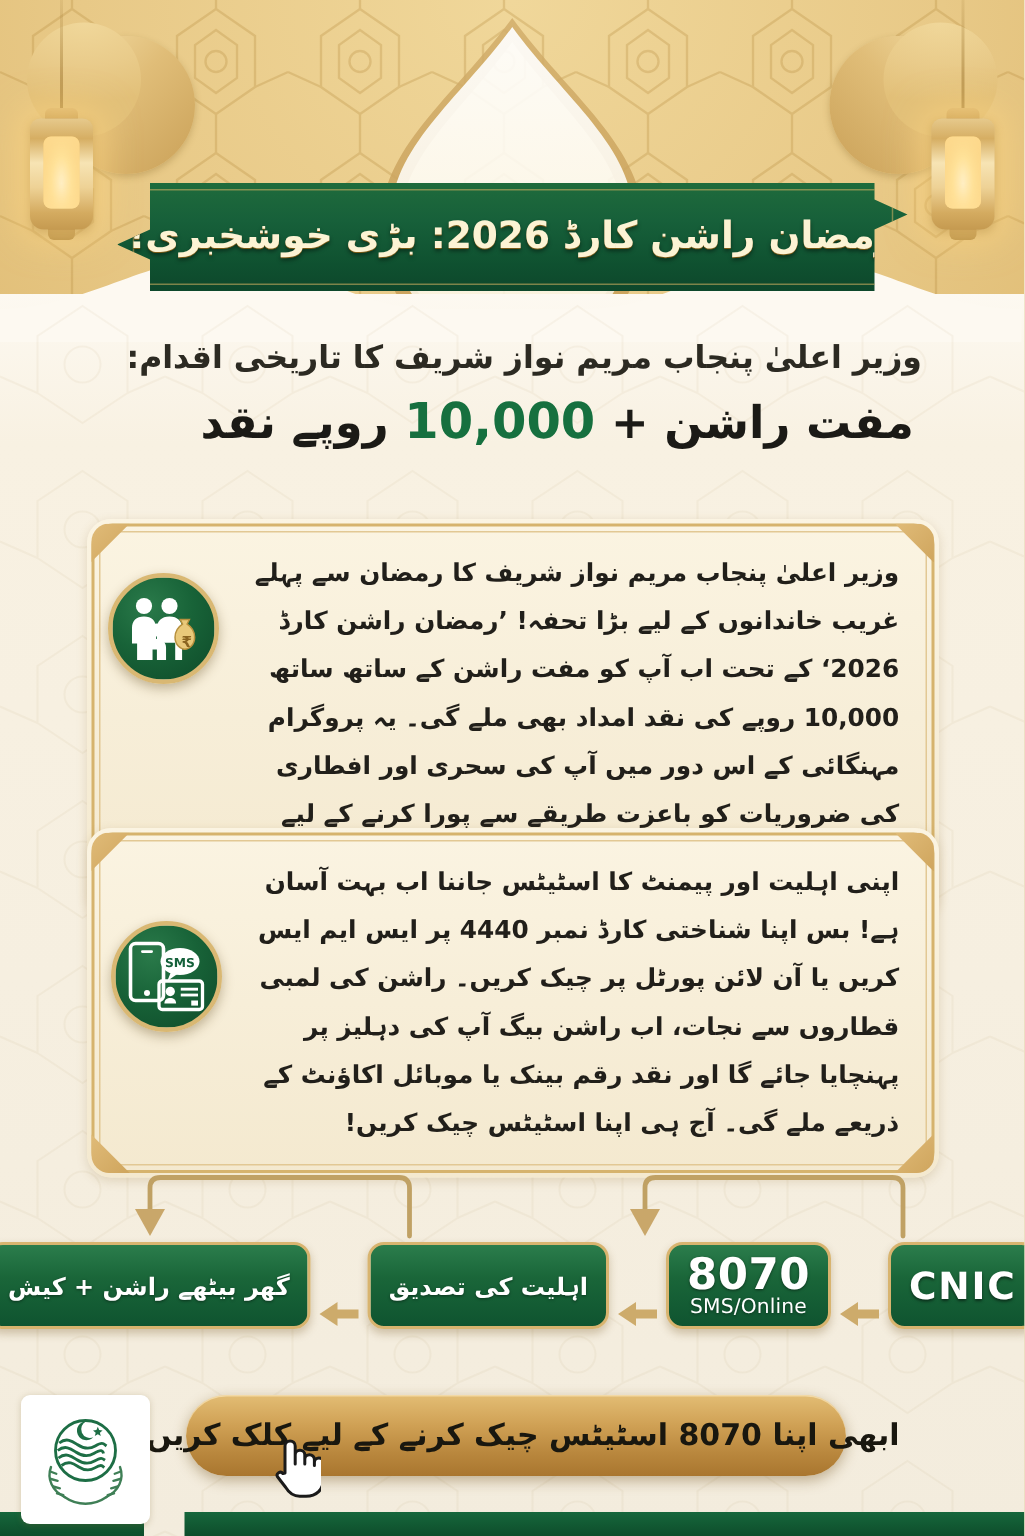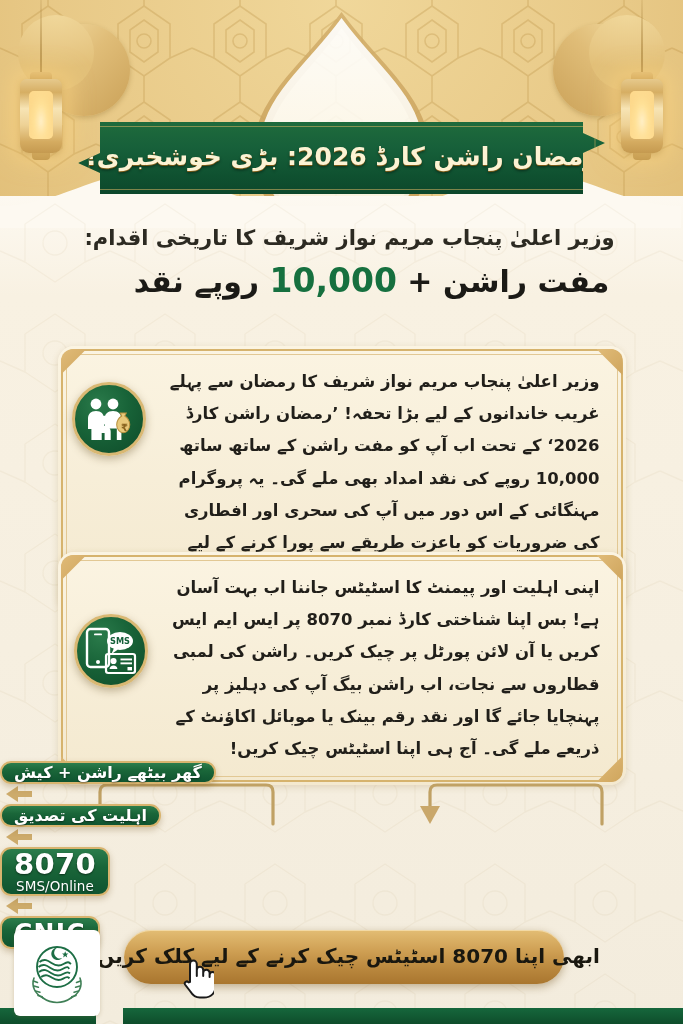--- a/index.html
+++ b/index.html
@@ -283,22 +283,21 @@
     width: 683px;
     height: 115px;
   }
   .flow-connectors { position: absolute; left: 0; top: 0; width: 683px; height: 115px; }
   .flow-row {
     position: absolute;
     left: 0; top: 44px;
     width: 683px;
     height: 62px;
     display: flex;
-    flex-direction: column;
-    align-items: flex-start;
+    align-items: flex-end;
     justify-content: center;
     gap: 0;
     direction: ltr;
   }
   .flow-box {
     position: relative;
     height: 58px;
     border-radius: 11px;
     background: linear-gradient(180deg, #2b7d4c 0%, #1a6639 40%, #0f5430 100%);
     border: 2px solid #d8b46f;
@@ -512,21 +511,21 @@
           <rect x="22" y="28" width="29" height="19" rx="2.2" fill="none" stroke="#ffffff" stroke-width="2.2"></rect>
           <circle cx="29.5" cy="35" r="3.1" fill="#ffffff"></circle>
           <path d="M25.6 43 c0-2.4 1.8-3.6 3.9-3.6 s3.9 1.2 3.9 3.6 Z" fill="#ffffff"></path>
           <rect x="36.5" y="32.5" width="11.5" height="1.9" fill="#ffffff"></rect>
           <rect x="36.5" y="36.4" width="11.5" height="1.9" fill="#ffffff"></rect>
           <rect x="43.5" y="41" width="4.5" height="3.4" fill="#ffffff"></rect>
         </g>
       </svg>
     </div>
 
-    <div class="card-text">اپنی اہلیت اور پیمنٹ کا اسٹیٹس جاننا اب بہت آسان ہے! بس اپنا شناختی کارڈ نمبر 8070 پر ایس ایم ایس کریں یا آن لائن پورٹل پر چیک کریں۔ راشن کی لمبی قطاروں سے نجات، اب راشن بیگ آپ کی دہلیز پر پہنچایا جائے گا اور نقد رقم بینک یا موبائل اکاؤنٹ کے ذریعے ملے گی۔ آج ہی اپنا اسٹیٹس چیک کریں!</div>
+    <div class="card-text">اپنی اہلیت اور پیمنٹ کا اسٹیٹس جاننا اب بہت آسان ہے! بس اپنا شناختی کارڈ نمبر 4440 پر ایس ایم ایس کریں یا آن لائن پورٹل پر چیک کریں۔ راشن کی لمبی قطاروں سے نجات، اب راشن بیگ آپ کی دہلیز پر پہنچایا جائے گا اور نقد رقم بینک یا موبائل اکاؤنٹ کے ذریعے ملے گی۔ آج ہی اپنا اسٹیٹس چیک کریں!</div>
   </div>
 
   <div class="flow">
 
     <svg class="flow-connectors" viewBox="0 0 683 115">
       <g fill="none" stroke="#c0a164" stroke-width="3.2" stroke-linecap="round">
         <path d="M273 44 L273 12 Q273 5 266 5 L107 5 Q100 5 100 12 L100 26"></path>
         <path d="M602 44 L602 12 Q602 5 595 5 L437 5 Q430 5 430 12 L430 26"></path>
       </g>
       <g fill="#c9a76a">

